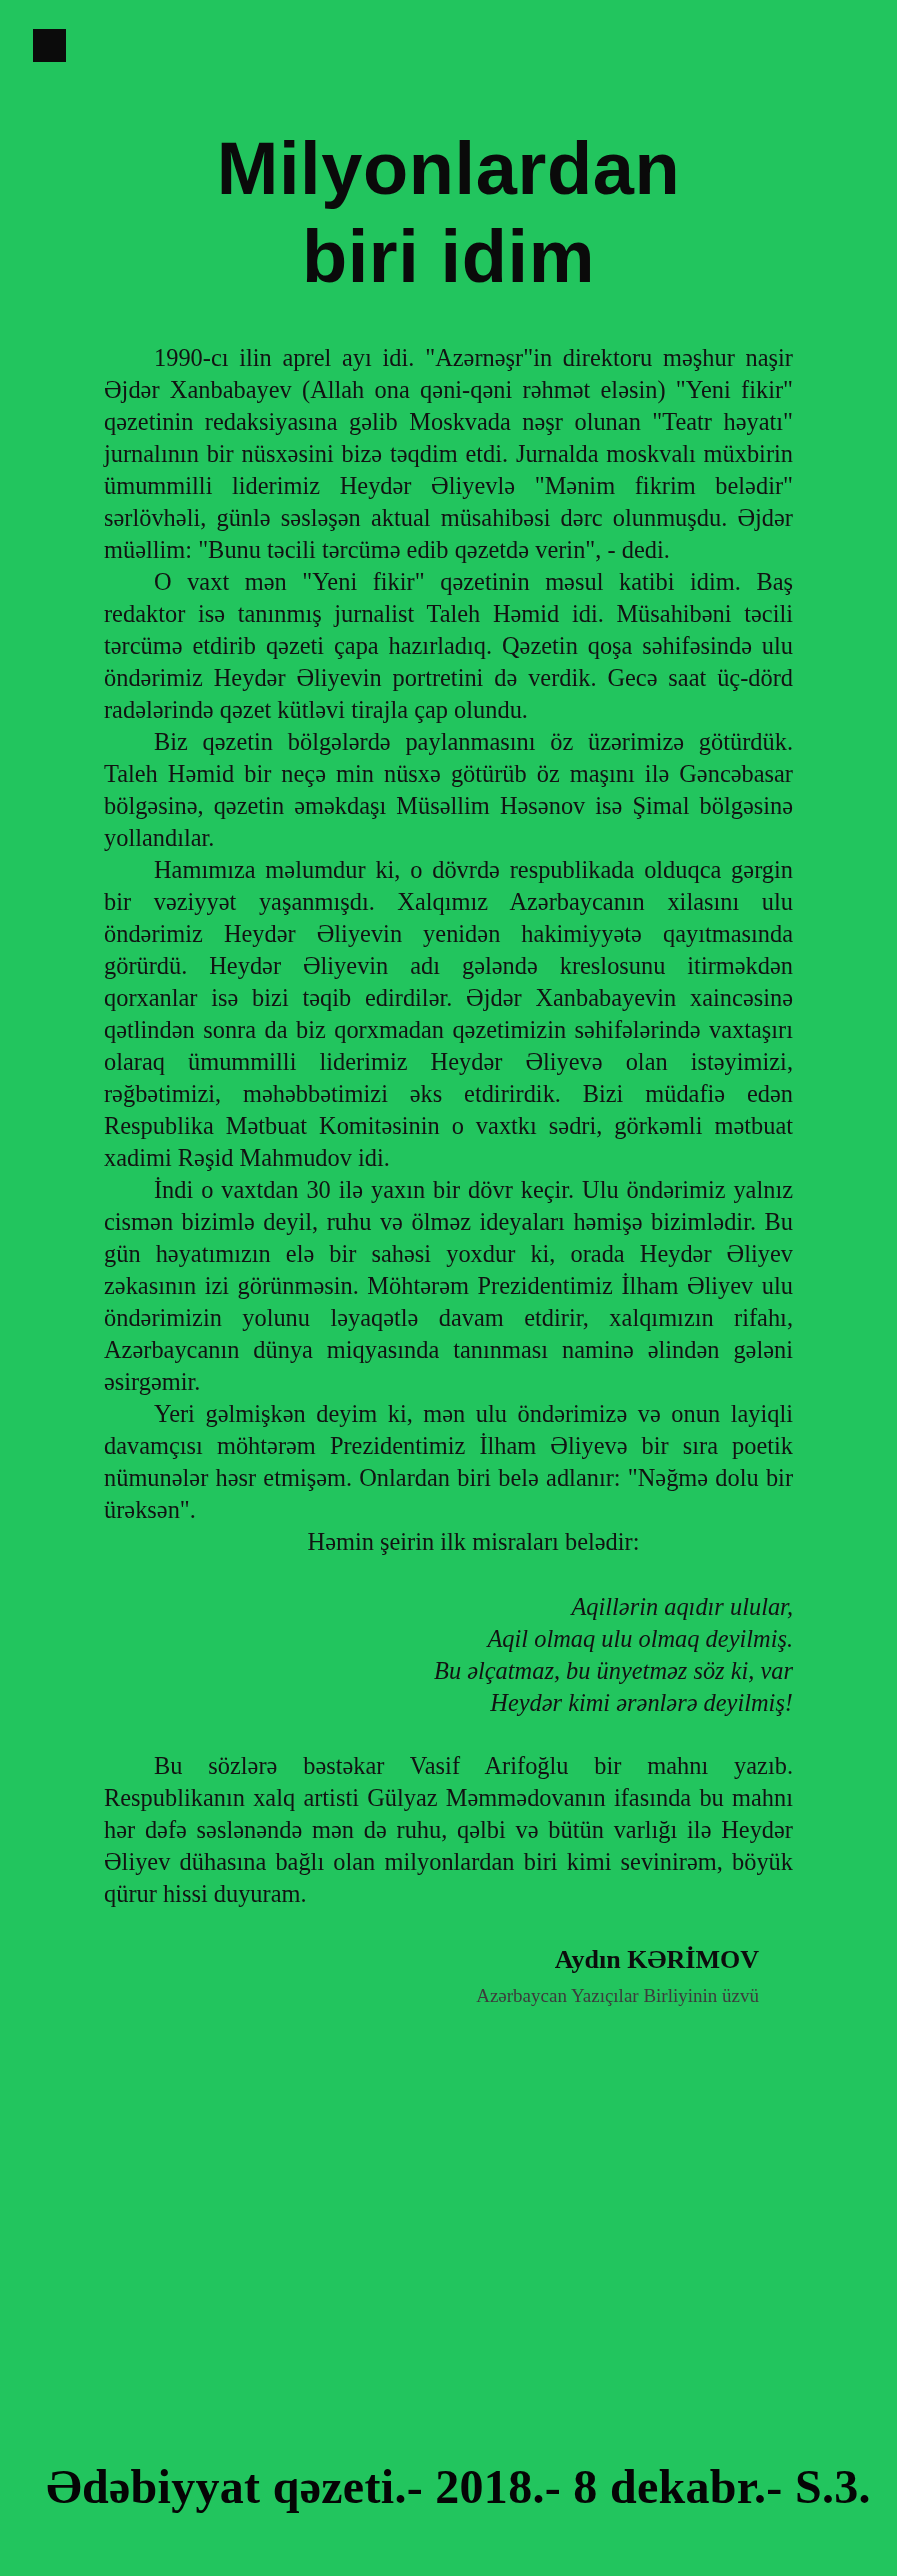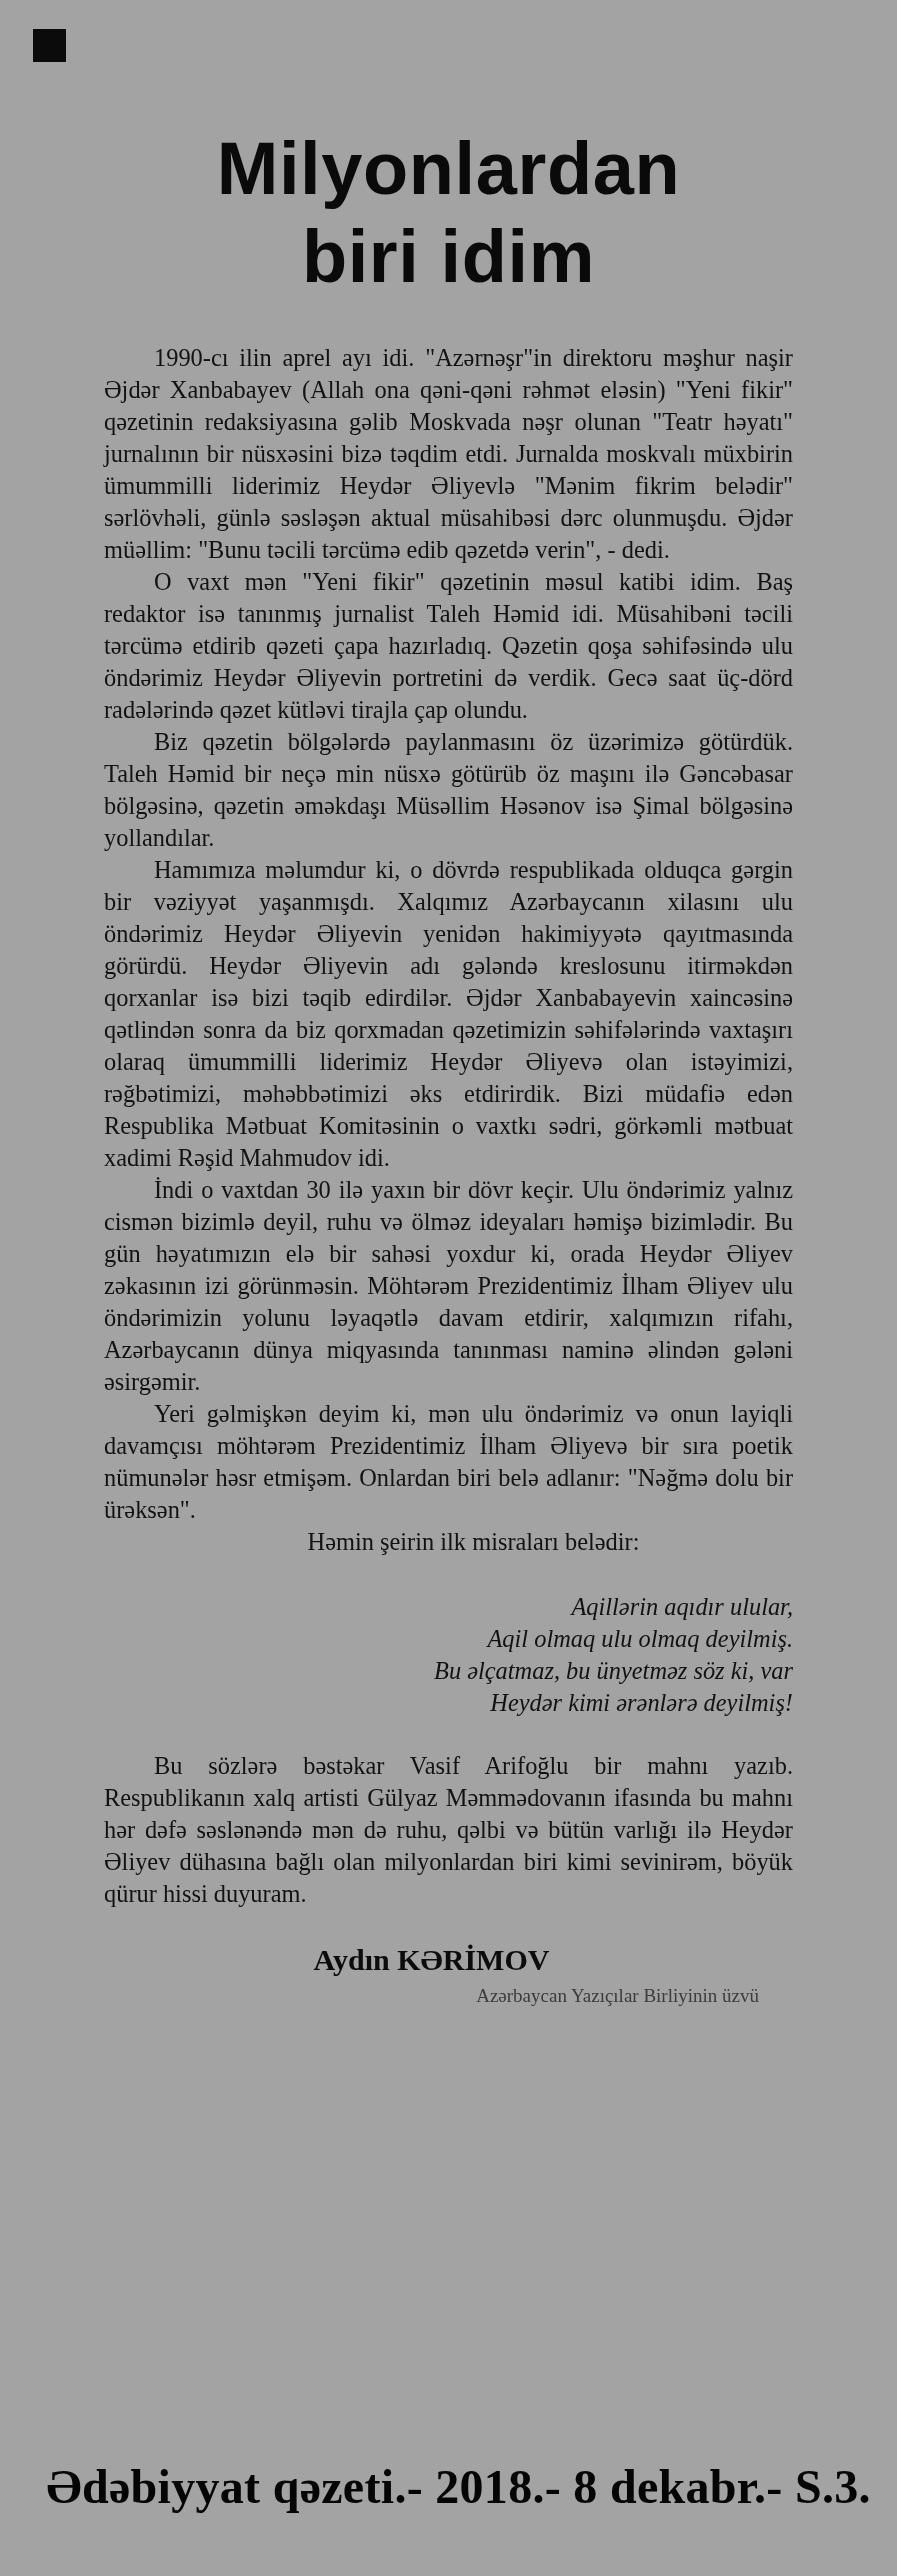--- a/index.html
+++ b/index.html
@@ -5,21 +5,21 @@
   html, body {
     margin: 0;
     padding: 0;
     background: #e8e8e8;
   }
   .page {
     position: relative;
     width: 897px;
     height: 2576px;
     margin: 0 auto;
-    background: #a3a3a3;
+    background: #22c55e;
     color: #121212;
     font-family: "Liberation Serif", "DejaVu Serif", serif;
     overflow: hidden;
   }
   .scan-mark {
     position: absolute;
     left: 33px;
     top: 29px;
     width: 33px;
     height: 33px;
@@ -65,24 +65,23 @@
     margin: 19px 0 0 0;
     text-indent: 50px;
   }
   .byline {
     margin-top: 30px;
     padding-right: 34px;
     text-align: right;
   }
   .author-name {
     font-weight: 700;
-    font-size: 30px;
+    font-size: 26px;
     line-height: 39px;
     color: #0c0c0c;
-    text-align: center;
   }
   .author-role {
     font-size: 19px;
     line-height: 33px;
     color: #3c3c3c;
   }
   .footer-cite {
     position: absolute;
     left: 10px;
     top: 2459px;
@@ -106,21 +105,21 @@
     <span>Milyonlardan</span><br>
     <span>biri idim</span>
   </h1>
 
   <div class="content">
     <p class="para">1990-cı ilin aprel ayı idi. "Azərnəşr"in direktoru məşhur naşir Əjdər Xanbabayev (Allah ona qəni-qəni rəhmət eləsin) "Yeni fikir" qəzetinin redaksiyasına gəlib Moskvada nəşr olunan "Teatr həyatı" jurnalının bir nüsxəsini bizə təqdim etdi. Jurnalda moskvalı müxbirin ümummilli liderimiz Heydər Əliyevlə "Mənim fikrim belədir" sərlövhəli, günlə səsləşən aktual müsahibəsi dərc olunmuşdu. Əjdər müəllim: "Bunu təcili tərcümə edib qəzetdə verin", - dedi.</p>
     <p class="para">O vaxt mən "Yeni fikir" qəzetinin məsul katibi idim. Baş redaktor isə tanınmış jurnalist Taleh Həmid idi. Müsahibəni təcili tərcümə etdirib qəzeti çapa hazırladıq. Qəzetin qoşa səhifəsində ulu öndərimiz Heydər Əliyevin portretini də verdik. Gecə saat üç-dörd radələrində qəzet kütləvi tirajla çap olundu.</p>
     <p class="para">Biz qəzetin bölgələrdə paylanmasını öz üzərimizə götürdük. Taleh Həmid bir neçə min nüsxə götürüb öz maşını ilə Gəncəbasar bölgəsinə, qəzetin əməkdaşı Müsəllim Həsənov isə Şimal bölgəsinə yollandılar.</p>
     <p class="para">Hamımıza məlumdur ki, o dövrdə respublikada olduqca gərgin bir vəziyyət yaşanmışdı. Xalqımız Azərbaycanın xilasını ulu öndərimiz Heydər Əliyevin yenidən hakimiyyətə qayıtmasında görürdü. Heydər Əliyevin adı gələndə kreslosunu itirməkdən qorxanlar isə bizi təqib edirdilər. Əjdər Xanbabayevin xaincəsinə qətlindən sonra da biz qorxmadan qəzetimizin səhifələrində vaxtaşırı olaraq ümummilli liderimiz Heydər Əliyevə olan istəyimizi, rəğbətimizi, məhəbbətimizi əks etdirirdik. Bizi müdafiə edən Respublika Mətbuat Komitəsinin o vaxtkı sədri, görkəmli mətbuat xadimi Rəşid Mahmudov idi.</p>
     <p class="para">İndi o vaxtdan 30 ilə yaxın bir dövr keçir. Ulu öndərimiz yalnız cismən bizimlə deyil, ruhu və ölməz ideyaları həmişə bizimlədir. Bu gün həyatımızın elə bir sahəsi yoxdur ki, orada Heydər Əliyev zəkasının izi görünməsin. Möhtərəm Prezidentimiz İlham Əliyev ulu öndərimizin yolunu ləyaqətlə davam etdirir, xalqımızın rifahı, Azərbaycanın dünya miqyasında tanınması naminə əlindən gələni əsirgəmir.</p>
-    <p class="para">Yeri gəlmişkən deyim ki, mən ulu öndərimiz və onun layiqli davamçısı möhtərəm Prezidentimiz İlham Əliyevə bir sıra poetik nümunələr həsr etmişəm. Onlardan biri belə adlanır: "Nəğmə dolu bir ürəksən".</p>
+    <p class="para">Yeri gəlmişkən deyim ki, mən ulu öndərimizə və onun layiqli davamçısı möhtərəm Prezidentimiz İlham Əliyevə bir sıra poetik nümunələr həsr etmişəm. Onlardan biri belə adlanır: "Nəğmə dolu bir ürəksən".</p>
 
     <p class="para poem-intro">Həmin şeirin ilk misraları belədir:</p>
 
     <div class="poem">
       <div class="stanza">Aqillərin aqıdır ulular,
 Aqil olmaq ulu olmaq deyilmiş.
 Bu əlçatmaz, bu ünyetməz söz ki, var
 Heydər kimi ərənlərə deyilmiş!</div>
     </div>
 

